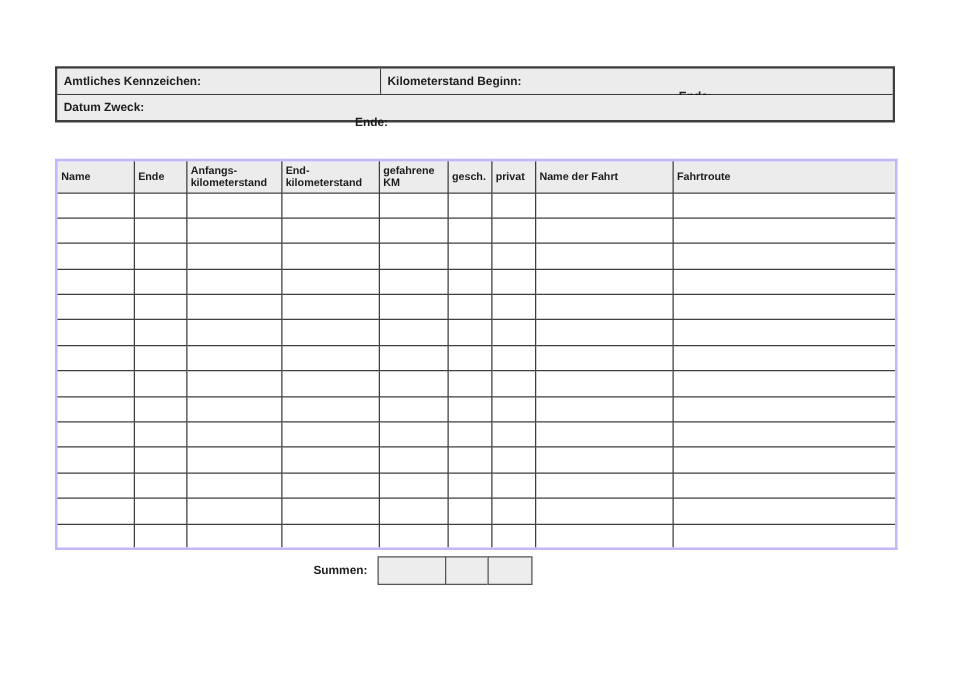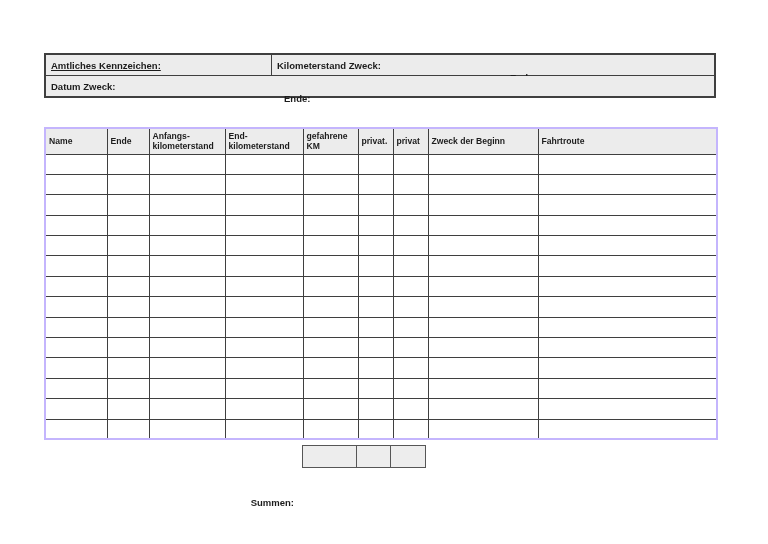--- a/index.html
+++ b/index.html
@@ -35,23 +35,22 @@
   .tf-cell {
     background: #ececec;
     display: flex;
     align-items: center;
     font-weight: bold;
     font-size: 9.5px;
     padding-left: 5px;
     box-sizing: border-box;
   }
   .tf-left {
-    width: 226px;
+    width: 259px;
     border-right: 1.6px solid #3f3f3f;
-    text-decoration: underline;
   }
   .tf-right {
     flex: 1;
     position: relative;
   }
   .tf-ende {
     position: absolute;
     left: 238px;
     top: 12px;
     height: 100%;
@@ -110,21 +109,20 @@
   .summen-label {
     position: absolute;
     left: 0;
     top: 0;
     width: 250px;
     height: 23px;
     line-height: 23px;
     text-align: right;
     font-weight: bold;
     font-size: 9.5px;
-    margin-top: 46px;
   }
   .summen-cells {
     position: absolute;
     left: 258px;
     top: 0;
     display: flex;
     height: 23px;
   }
   .sum-cell {
     background: #ededed;
@@ -141,21 +139,21 @@
 <body>
 
 <div class="page">
 
   <div class="top-fields">
     <div class="tf-row">
       <div class="tf-cell tf-left">
         <span>Amtliches Kennzeichen:</span>
       </div>
       <div class="tf-cell tf-right">
-        <span>Kilometerstand Zweck:</span>
+        <span>Kilometerstand Beginn:</span>
         <span class="tf-ende">Ende:</span>
       </div>
     </div>
     <div class="tf-row">
       <div class="tf-cell tf-right">
         <span>Datum Zweck:</span>
         <span class="tf-ende">Ende:</span>
       </div>
     </div>
   </div>
@@ -172,23 +170,23 @@
       <col class="c-zweck">
       <col class="c-fahrtroute">
     </colgroup>
     <thead>
       <tr>
         <th>Name</th>
         <th>Ende</th>
         <th>Anfangs-kilometerstand</th>
         <th>End-kilometerstand</th>
         <th>gefahrene KM</th>
-        <th>privat.</th>
+        <th>gesch.</th>
         <th>privat</th>
-        <th>Zweck der Beginn</th>
+        <th>Name der Fahrt</th>
         <th>Fahrtroute</th>
       </tr>
     </thead>
     <tbody>
         <tr>
           <td></td>
           <td></td>
           <td></td>
           <td></td>
           <td></td>

